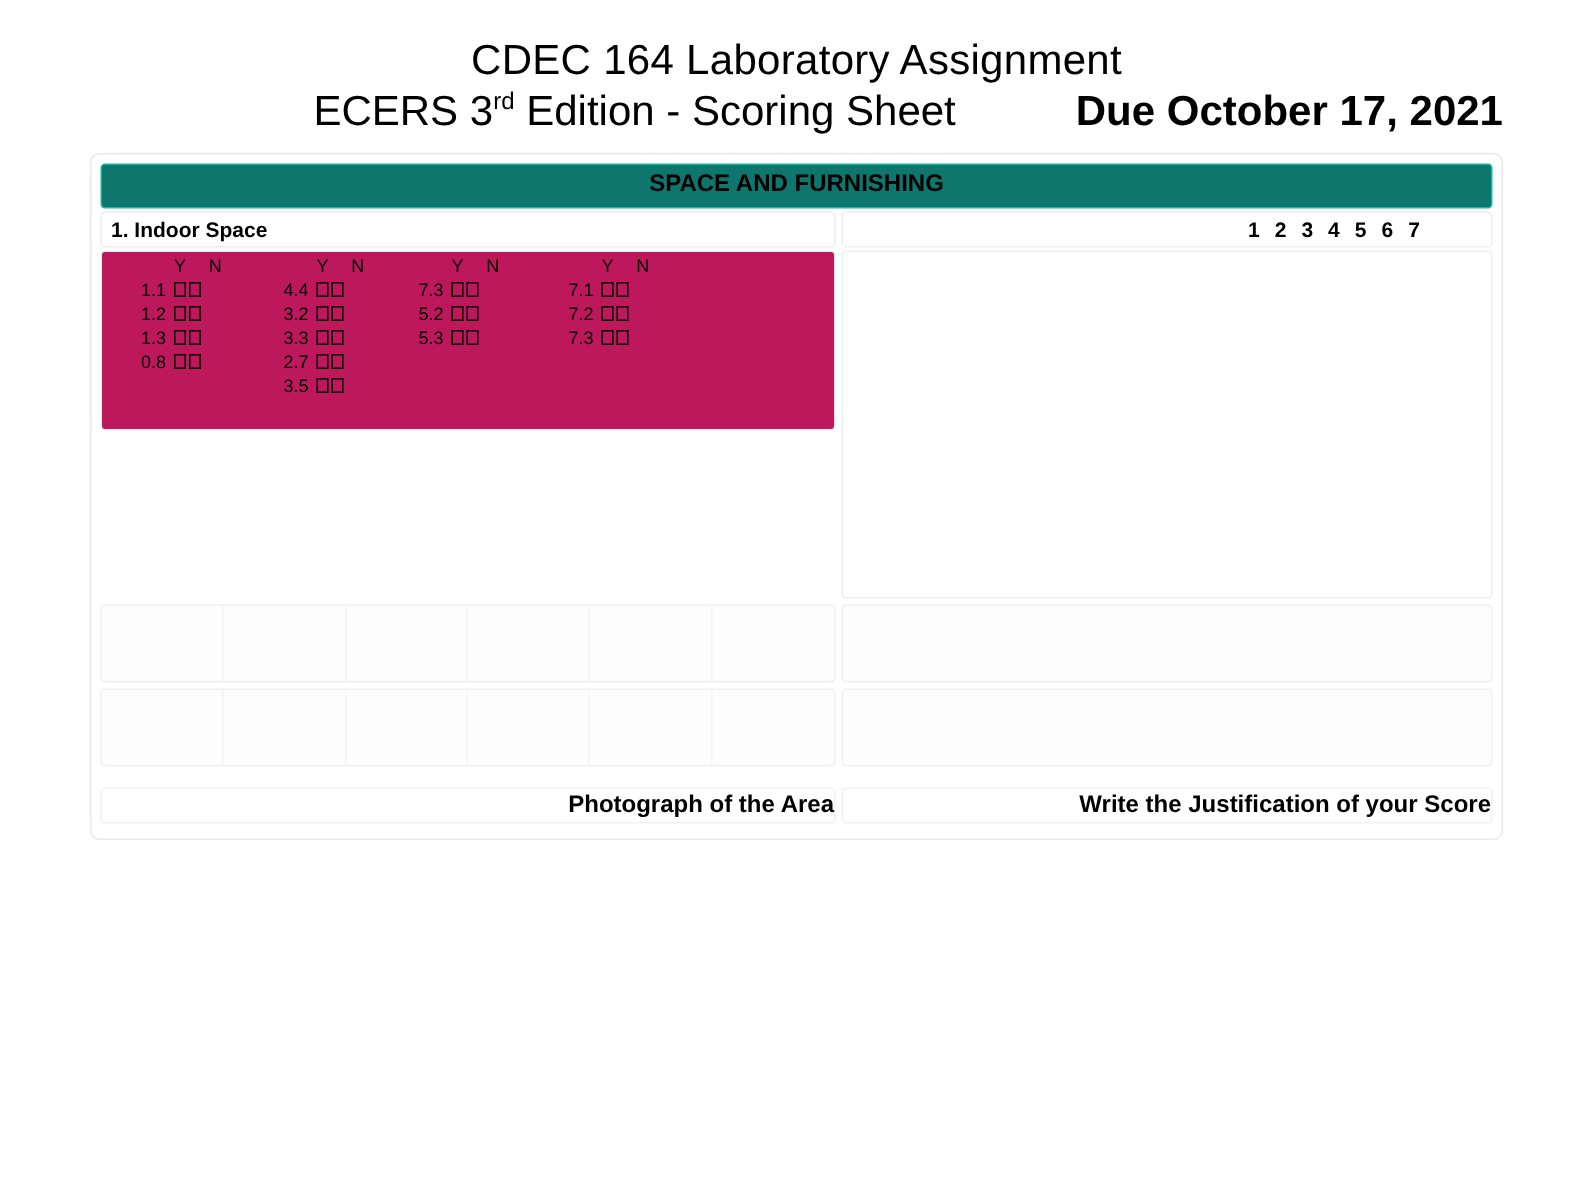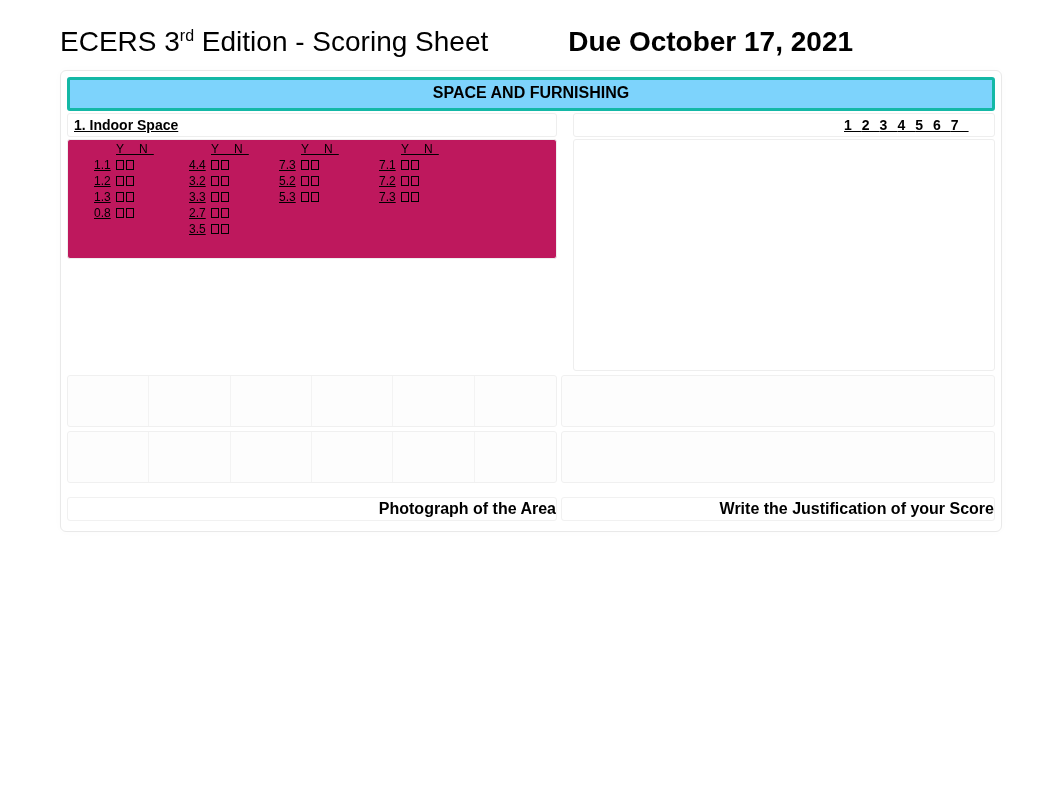--- a/index.html
+++ b/index.html
@@ -15,21 +15,21 @@
       padding: 24px 60px;
     }
     .title1 {
       text-align: center;
       font-size: 28px;
       font-weight: 400;
       margin: 0;
       letter-spacing: 0.2px;
     }
     .title2-row {
-      text-align: left;
+      text-align: right;
       font-size: 28px;
       margin: 2px 0 12px 0;
     }
     .title2-left { font-weight: 400; }
     .sup { font-size: 16px; vertical-align: super; }
     .gap { display:inline-block; width: 80px; }
     .due { font-weight: 700; }
 
     .outer-blur {
       border: 1px solid #e9e9e9;
@@ -37,32 +37,31 @@
       padding: 4px 4px 10px 4px;
       box-shadow: 0 0 6px 6px rgba(255,255,255,0.9) inset,
                   0 0 8px rgba(0,0,0,0.02);
     }
 
     .section-title-bar {
       text-align: center;
       font-weight: 700;
       font-size: 16px;
       padding: 4px 0 6px 0;
-      border: 3px solid #14b8a6;
+      border: 1px solid #14b8a6;
       border-radius: 3px;
       margin: 2px 2px 0 2px;
-      background: #7dd3fc;
+      background: #0f766e;
     }
 
     .sheet {
       display: grid;
       grid-template-columns: 490px 1fr;
-      gap: 16px;
+      gap: 4px;
       margin: 2px;
-      text-decoration: underline;
     }
 
     .left-col, .right-col { }
 
     .item-title-cell {
       border: 1px solid #eee;
       border-radius: 3px;
       padding: 3px 6px;
       font-weight: 700;
       font-size: 14px;
@@ -130,20 +129,21 @@
       border: 1px solid #eee;
       border-radius: 3px;
       background: #fff;
       height: 232px;
     }
   </style>
 </head>
 <body>
 
 <div class="page">
+  <h1 class="title1">CDEC 164 Laboratory Assignment</h1>
   <div class="title2-row">
     <span class="title2-left">ECERS 3</span><span class="title2-left sup">rd</span><span class="title2-left"> Edition - Scoring Sheet</span><span class="gap"></span><span class="due">Due October 17, 2021</span>
   </div>
 
   <div class="outer-blur">
     <div class="section-title-bar">SPACE AND FURNISHING</div>
 
     <div class="sheet">
       <div class="left-col">
         <div class="item-title-cell">1. Indoor Space</div>

